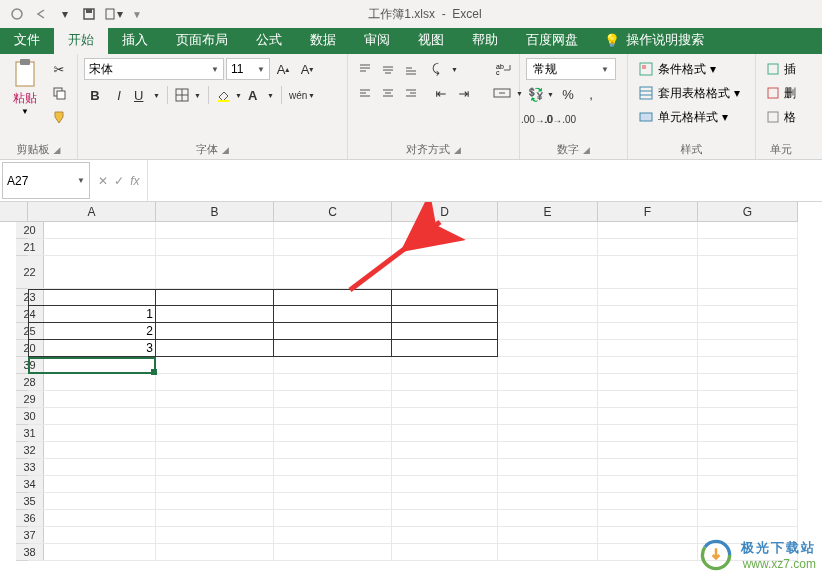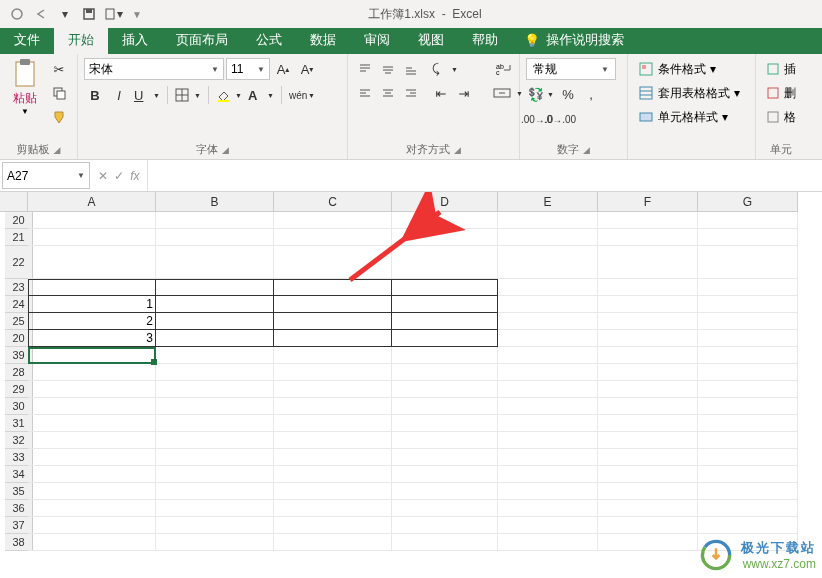--- a/index.html
+++ b/index.html
@@ -45,32 +45,32 @@
 
 
 .num-col { display: flex; flex-direction: column; gap: 3px; }
 .num-combo { height: 22px; border: 1px solid #c6c6c6; background: #fff; width: 90px; display: flex; align-items: center; padding: 0 6px; font-size: 12px; }
 
 
 .styles-list { display: flex; flex-direction: column; gap: 2px; }
 .style-item { display: flex; align-items: center; gap: 4px; font-size: 12px; cursor: pointer; height: 22px; padding: 0 4px; }
 
 
-.formula-bar { height: 32px; border-bottom: 1px solid #d4d4d4; display: flex; align-items: stretch; background: #fff; }
+.formula-bar { height: 42px; border-bottom: 1px solid #d4d4d4; display: flex; align-items: stretch; background: #fff; }
 .name-box { width: 88px; border: 1px solid #c6c6c6; margin: 2px 0 2px 2px; display: flex; align-items: center; padding: 0 4px; font-size: 12px; }
 .fx-btns { display: flex; align-items: center; gap: 6px; padding: 0 8px; border-right: 1px solid #e0e0e0; }
 .fx-btn { font-size: 12px; color: #999; cursor: pointer; }
 .fx-input { flex: 1; padding: 0 6px; display: flex; align-items: center; }
 
 
 .sheet { position: relative; }
 .corner { position: absolute; left: 0; top: 0; width: 28px; height: 20px; background: #f0f0f0; border-right: 1px solid #ccc; border-bottom: 1px solid #ccc; }
 .col-headers { position: absolute; left: 28px; top: 0; height: 20px; display: flex; }
 .col-h { background: #f0f0f0; border-right: 1px solid #ccc; border-bottom: 1px solid #ccc; display: flex; align-items: center; justify-content: center; font-size: 12px; color: #333; }
-.row-headers { position: absolute; left: 5px; top: 20px; width: 28px; }
+.row-headers { position: absolute; left: 16px; top: 20px; width: 28px; }
 .row-h { background: #f0f0f0; border-right: 1px solid #ccc; border-bottom: 1px solid #d4d4d4; display: flex; align-items: center; justify-content: center; font-size: 11px; color: #333; }
 .cells { position: absolute; left: 28px; top: 20px; }
 .cell-row { display: flex; }
 .cell { border-right: 1px solid #e8e8e8; border-bottom: 1px solid #e8e8e8; font-size: 12px; display: flex; align-items: center; justify-content: flex-end; padding: 0 2px; color: #000; }
 .active-cell { position: absolute; border: 2px solid #217346; pointer-events: none; }
 .fill-handle { position: absolute; width: 6px; height: 6px; background: #217346; right: -3px; bottom: -3px; }
 
 
 .arrow-anno { position: absolute; pointer-events: none; }
 
@@ -119,20 +119,21 @@
 <div class="menubar">
   <div class="menu-tab">文件</div>
   <div class="menu-tab active">开始</div>
   <div class="menu-tab">插入</div>
   <div class="menu-tab">页面布局</div>
   <div class="menu-tab">公式</div>
   <div class="menu-tab">数据</div>
   <div class="menu-tab">审阅</div>
   <div class="menu-tab">视图</div>
   <div class="menu-tab">帮助</div>
+  <div class="menu-tab">百度网盘</div>
   <div class="menu-tell">
     <span>💡</span>
     <span>操作说明搜索</span>
   </div>
 </div>
 
 <div class="ribbon">
 
   <div class="ribbon-group" style="width:78px;">
     <div class="ribbon-group-body">
@@ -335,20 +336,23 @@
         <div class="style-item"><svg width="16" height="16">
               <rect x="2" y="2" width="12" height="12" fill="none" stroke="#48a"></rect>
               <line x1="2" y1="6" x2="14" y2="6" stroke="#48a"></line>
               <line x1="2" y1="10" x2="14" y2="10" stroke="#48a"></line>
             </svg><span>套用表格格式</span> ▾</div>
         <div class="style-item"><svg width="16" height="16">
               <rect x="2" y="4" width="12" height="8" fill="#cde" stroke="#48a"></rect>
             </svg><span>单元格样式</span> ▾</div>
       </div>
     </div>
+    <div class="ribbon-group-label">
+        <span>样式</span>
+      </div>
   </div>
 
   <div class="ribbon-group" style="width:50px;border-right:none;">
     <div class="ribbon-group-body">
       <div class="styles-list">
         <div class="style-item"><svg width="14" height="14">
               <rect x="2" y="2" width="10" height="10" fill="none" stroke="#4a8"></rect>
             </svg>插</div>
         <div class="style-item">
             <svg width="14" height="14">

